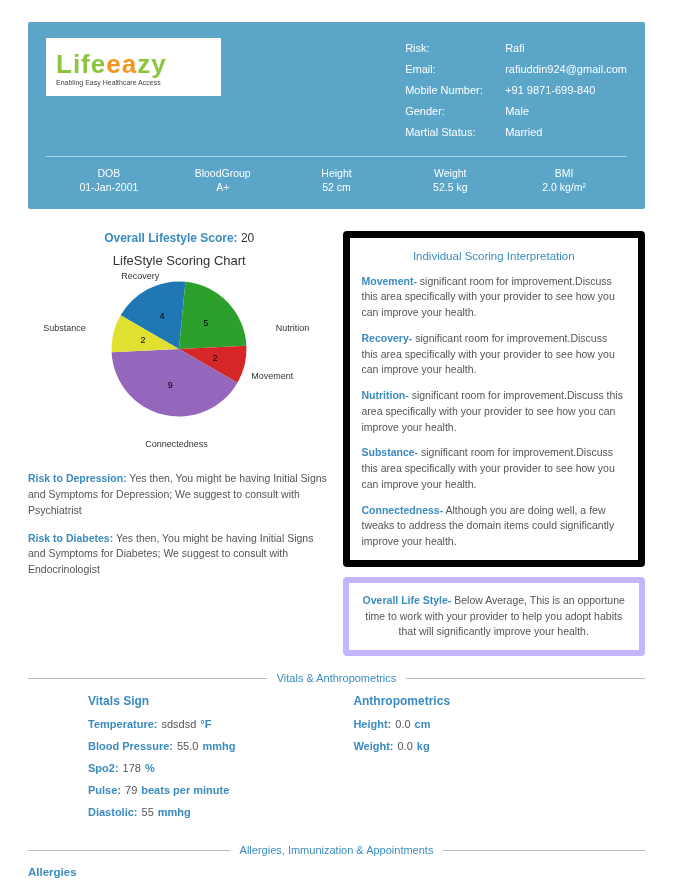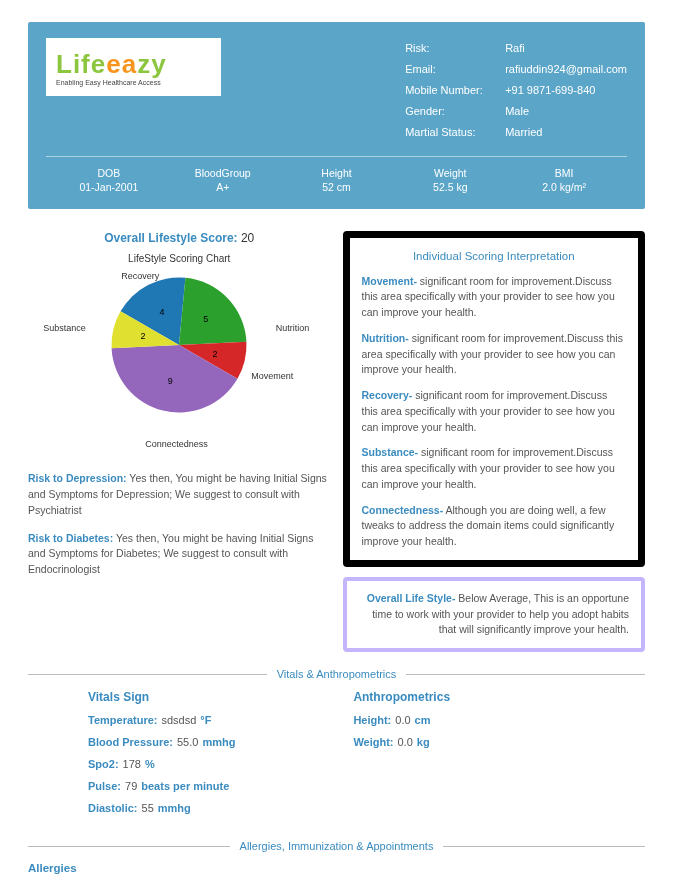--- a/index.html
+++ b/index.html
@@ -87,21 +87,21 @@
   .score-line .blue { color: #3a8bbf; font-weight: bold; }
 
   .chart-wrap {
     position: relative;
     width: 280px;
     height: 200px;
     margin: 0 auto 18px auto;
   }
   .chart-title {
     text-align: center;
-    font-size: 10px;
+    font-size: 13px;
     color: #333;
     margin-bottom: 6px;
   }
   .pie {
     display: block;
     margin: 0 auto;
   }
   .pie-lbl {
     position: absolute;
     font-size: 9px;
@@ -123,27 +123,27 @@
   .interp-title {
     text-align: center;
     color: #3a8bbf;
     font-size: 11.5px;
     margin-bottom: 8px;
   }
   .interp-box p { margin-bottom: 10px; }
   .interp-box p:last-child { margin-bottom: 0; }
   .interp-box .blue { color: #3a8bbf; font-weight: bold; }
   .overall-box {
-    border: 4px solid #c4b5fd;
+    border: 6px solid #c4b5fd;
     border-radius: 4px;
     padding: 10px 12px;
     font-size: 10.5px;
     color: #555;
     line-height: 1.5;
-    text-align: right;
+    text-align: center;
   }
   .overall-box .blue { color: #3a8bbf; font-weight: bold; }
 
   .section-divider {
     display: flex;
     align-items: center;
     margin: 16px 0 10px 0;
   }
   .section-divider .line { flex: 1; border-top: 1px solid #bbb; }
   .section-divider .txt {
@@ -277,22 +277,22 @@
       <div class="risk-block">
         <span class="blue">Risk to Diabetes:</span>
         <span>Yes then, You might be having Initial Signs and Symptoms for Diabetes; We suggest to consult with Endocrinologist</span>
       </div>
     </div>
 
     <div class="col-right">
       <div class="interp-box">
         <div class="interp-title">Individual Scoring Interpretation</div>
         <p><span class="blue">Movement-</span> <span>significant room for improvement.Discuss this area specifically with your provider to see how you can improve your health.</span></p>
+        <p><span class="blue">Recovery-</span> <span>significant room for improvement.Discuss this area specifically with your provider to see how you can improve your health.</span></p>
         <p><span class="blue">Nutrition-</span> <span>significant room for improvement.Discuss this area specifically with your provider to see how you can improve your health.</span></p>
-        <p><span class="blue">Recovery-</span> <span>significant room for improvement.Discuss this area specifically with your provider to see how you can improve your health.</span></p>
         <p><span class="blue">Substance-</span> <span>significant room for improvement.Discuss this area specifically with your provider to see how you can improve your health.</span></p>
         <p><span class="blue">Connectedness-</span> <span>Although you are doing well, a few tweaks to address the domain items could significantly improve your health.</span></p>
       </div>
       <div class="overall-box">
         <span class="blue">Overall Life Style-</span>
         <span>Below Average, This is an opportune time to work with your provider to help you adopt habits that will significantly improve your health.</span>
       </div>
     </div>
   </div>
 

